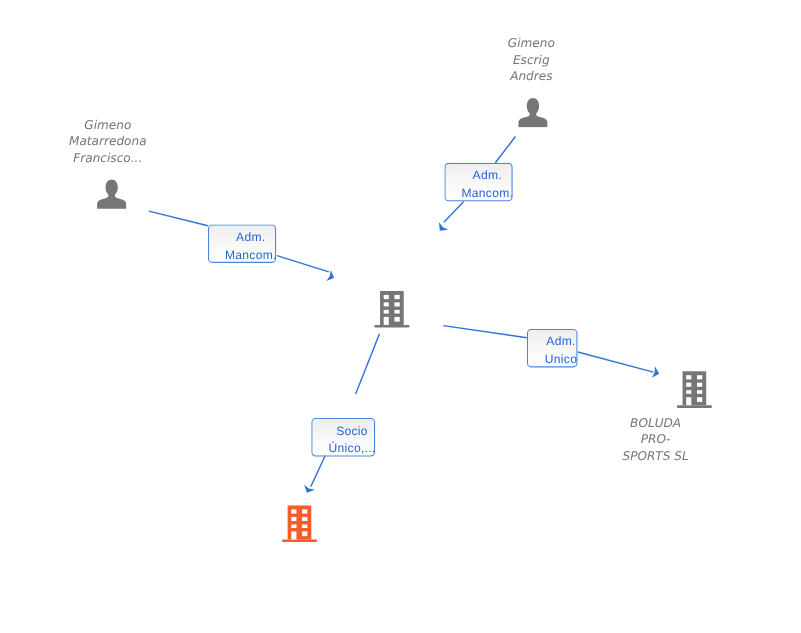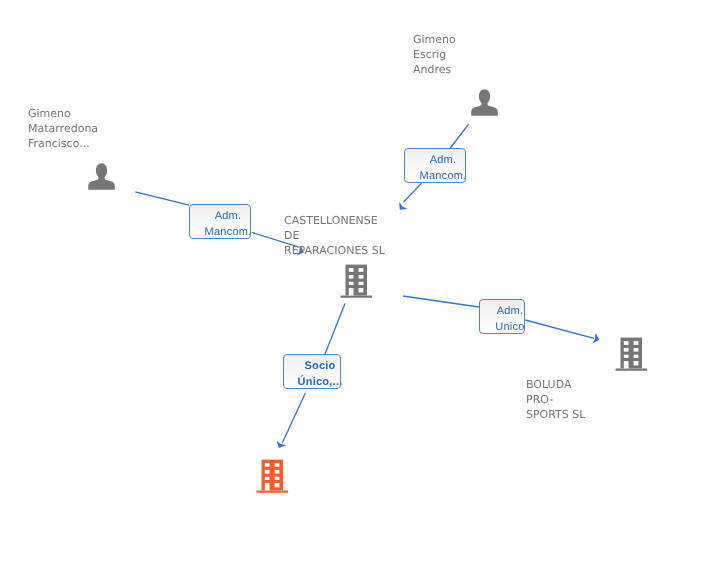--- a/index.html
+++ b/index.html
@@ -5,24 +5,24 @@
 <style>
   html,body{margin:0;padding:0;background:#ffffff;}
   body{width:728px;height:575px;overflow:hidden;
        font-family:"Liberation Sans",sans-serif;}
   #stage{position:relative;width:728px;height:575px;background:#ffffff;
          text-rendering:geometricPrecision;}
   .node-label, .ebox{-webkit-font-smoothing:antialiased;transform:translateZ(0);}
   svg.layer{position:absolute;left:0;top:0;width:728px;height:575px;}
 
   .node-icon{position:absolute;}
-  .node-label{position:absolute;text-align:left;color:#767676;
+  .node-label{position:absolute;text-align:center;color:#767676;
               font-family:"DejaVu Sans",sans-serif;
               font-size:11px;line-height:15px;white-space:pre-line;
-              letter-spacing:0px;}
+              letter-spacing:0px;font-style:italic;}
 
   .ebox{position:absolute;box-sizing:border-box;
         border:1px solid #4a85dd;border-radius:4px;
         background:linear-gradient(180deg,#eeeeee 0%,#f7f7f7 50%,#ffffff 100%);
         color:#2565d2;font-size:11px;line-height:16px;padding-top:4px;
         text-align:center;white-space:pre-line;letter-spacing:0.25px;
         display:flex;align-items:center;justify-content:center;padding-left:16px;}
 
   .wm{position:absolute;}
 </style>
@@ -87,23 +87,20 @@
       <rect x="18.6" y="4.1" width="4.8" height="3.8"></rect>
       <rect x="8.8" y="10.9" width="4.7" height="3.7"></rect>
       <rect x="18.6" y="10.9" width="4.8" height="3.7"></rect>
       <rect x="8.8" y="17.7" width="4.7" height="3.3"></rect>
       <rect x="18.6" y="17.7" width="4.8" height="3.3"></rect>
       <rect x="8.8" y="24.1" width="4.7" height="7.3"></rect>
       <rect x="18.6" y="24.1" width="4.8" height="4.3"></rect>
     </g>
   </svg>
 </div>
-<div class="node-label" style="left:284px;top:213px;width:140px;">CASTELLONENSE
-DE
-REPARACIONES SL</div>
 
 <div class="node-icon" style="left:615px;top:337px;width:34px;height:36px;">
   <svg width="34" height="36" viewBox="0 0 34 36">
     <g fill="#767676">
       <path d="M5.5 0.6 H27 V31.4 H5.5 Z"></path>
       <rect x="0.5" y="31.4" width="31.6" height="2.4" rx="0.5"></rect>
     </g>
     <g fill="#ffffff">
       <rect x="8.8" y="4.1" width="4.7" height="3.8"></rect>
       <rect x="18.6" y="4.1" width="4.8" height="3.8"></rect>
@@ -141,17 +138,17 @@
 
 <div class="ebox" style="left:189px;top:204px;width:62px;height:35px;">Adm.
 Mancom.</div>
 
 <div class="ebox" style="left:404px;top:148px;width:62px;height:35px;">Adm.
 Mancom.</div>
 
 <div class="ebox" style="left:479px;top:299px;width:46px;height:35px;">Adm.
 Unico</div>
 
-<div class="ebox" style="left:283px;top:354px;width:58px;height:35px;font-weight:bold;">Socio
+<div class="ebox" style="left:283px;top:380px;width:58px;height:35px;">Socio
 Único,...</div>
 
 
 </div>
 
 </body></html>

